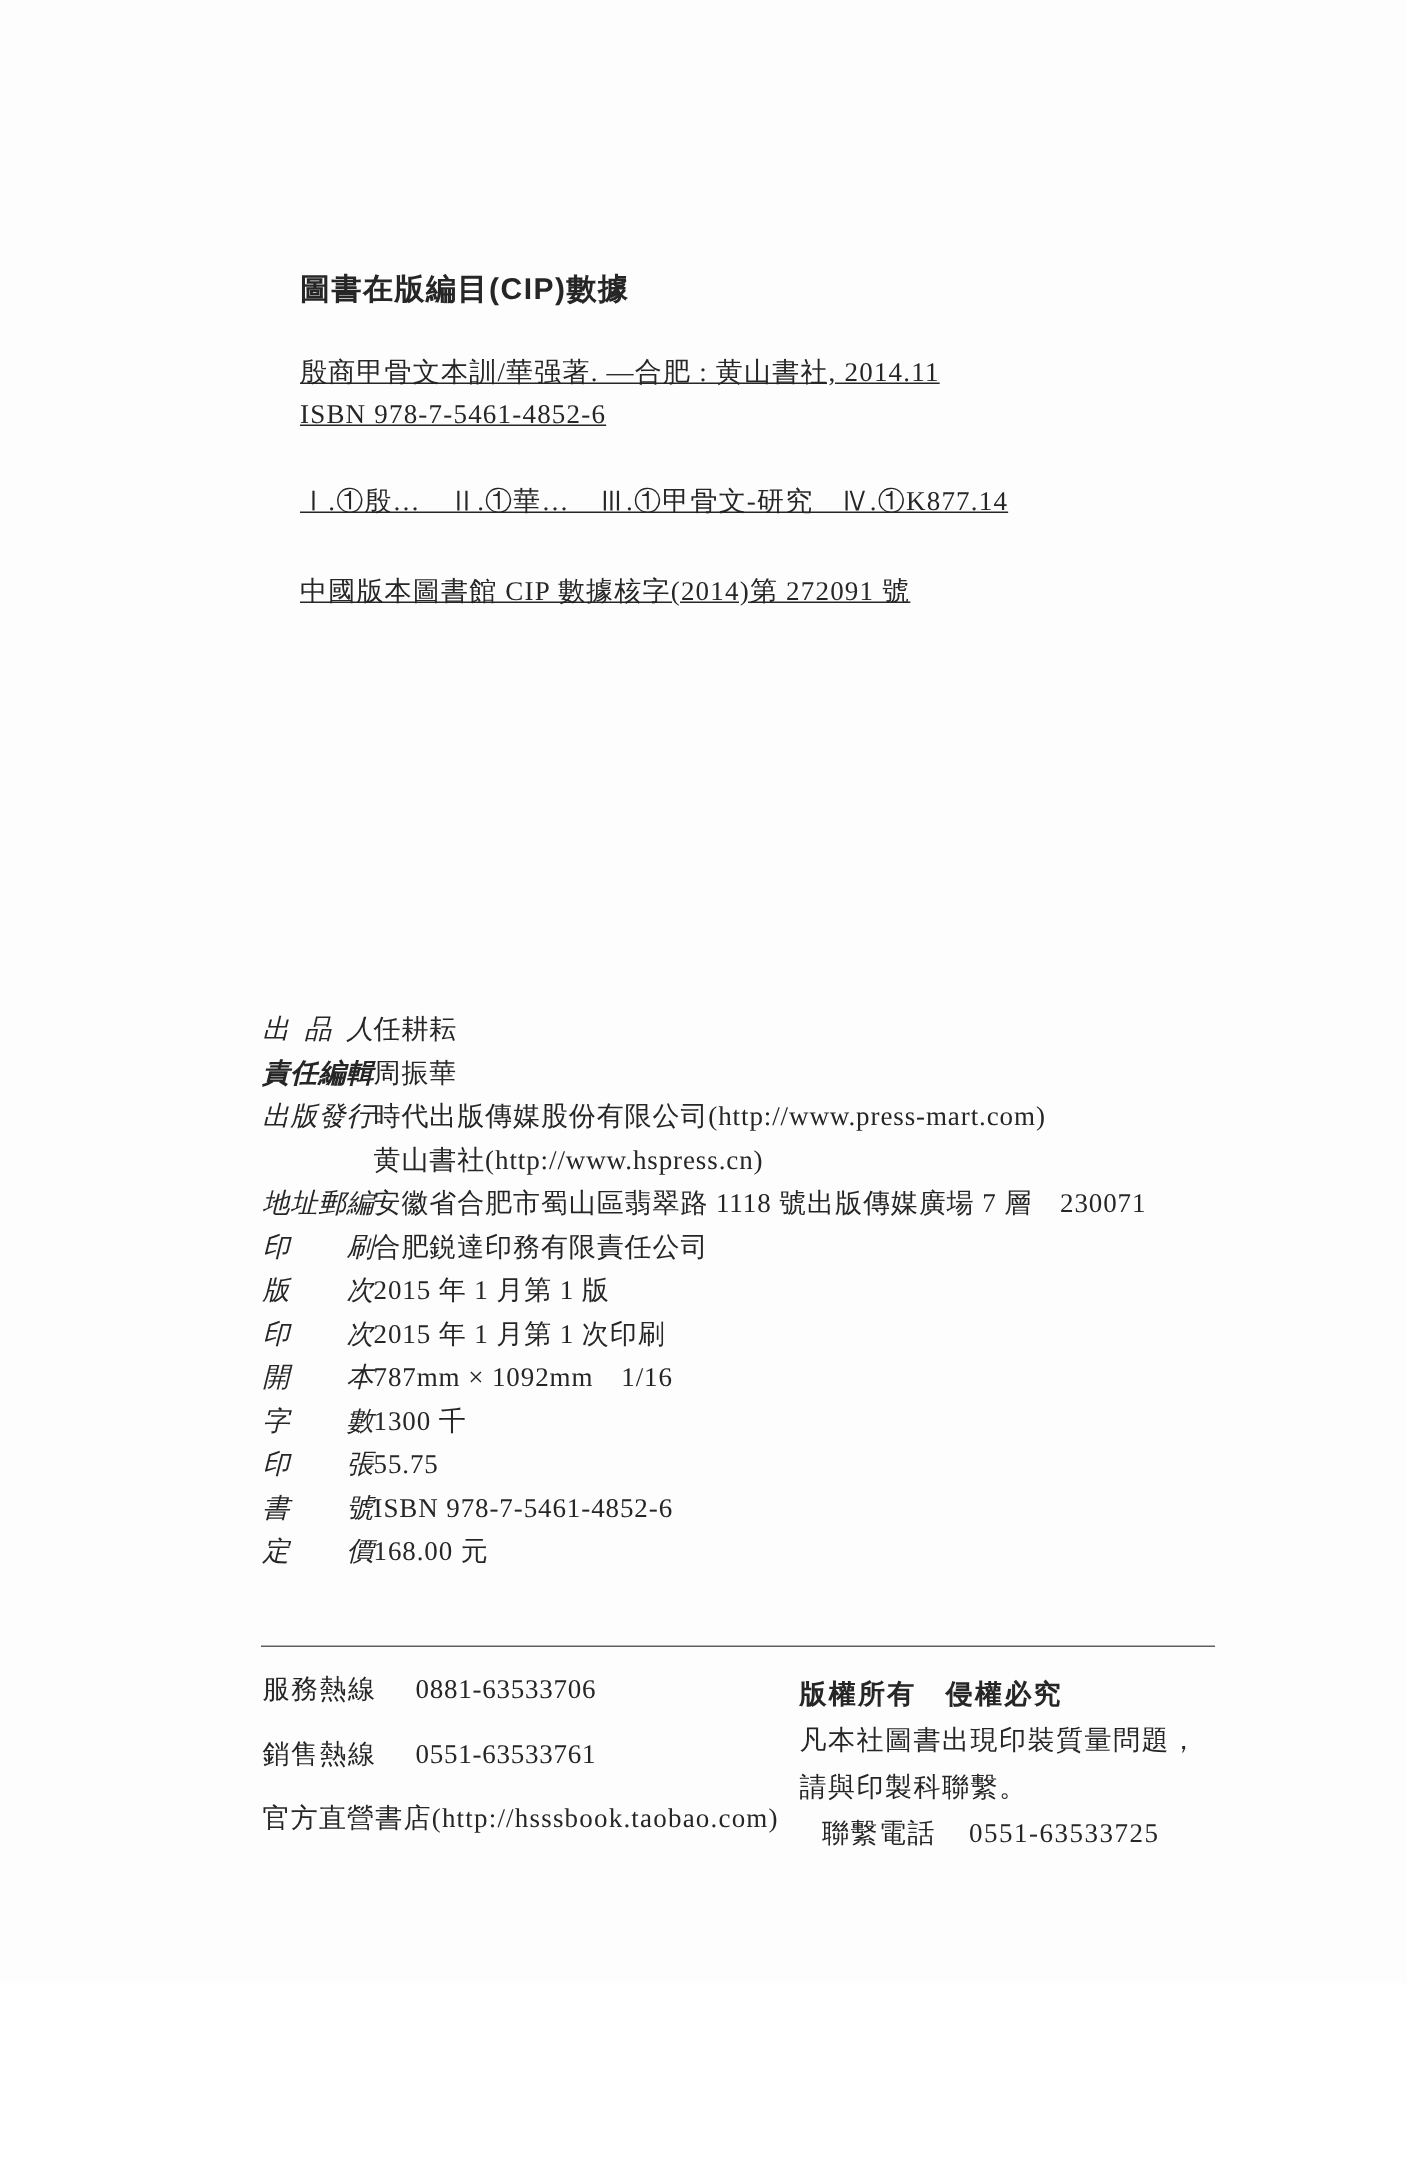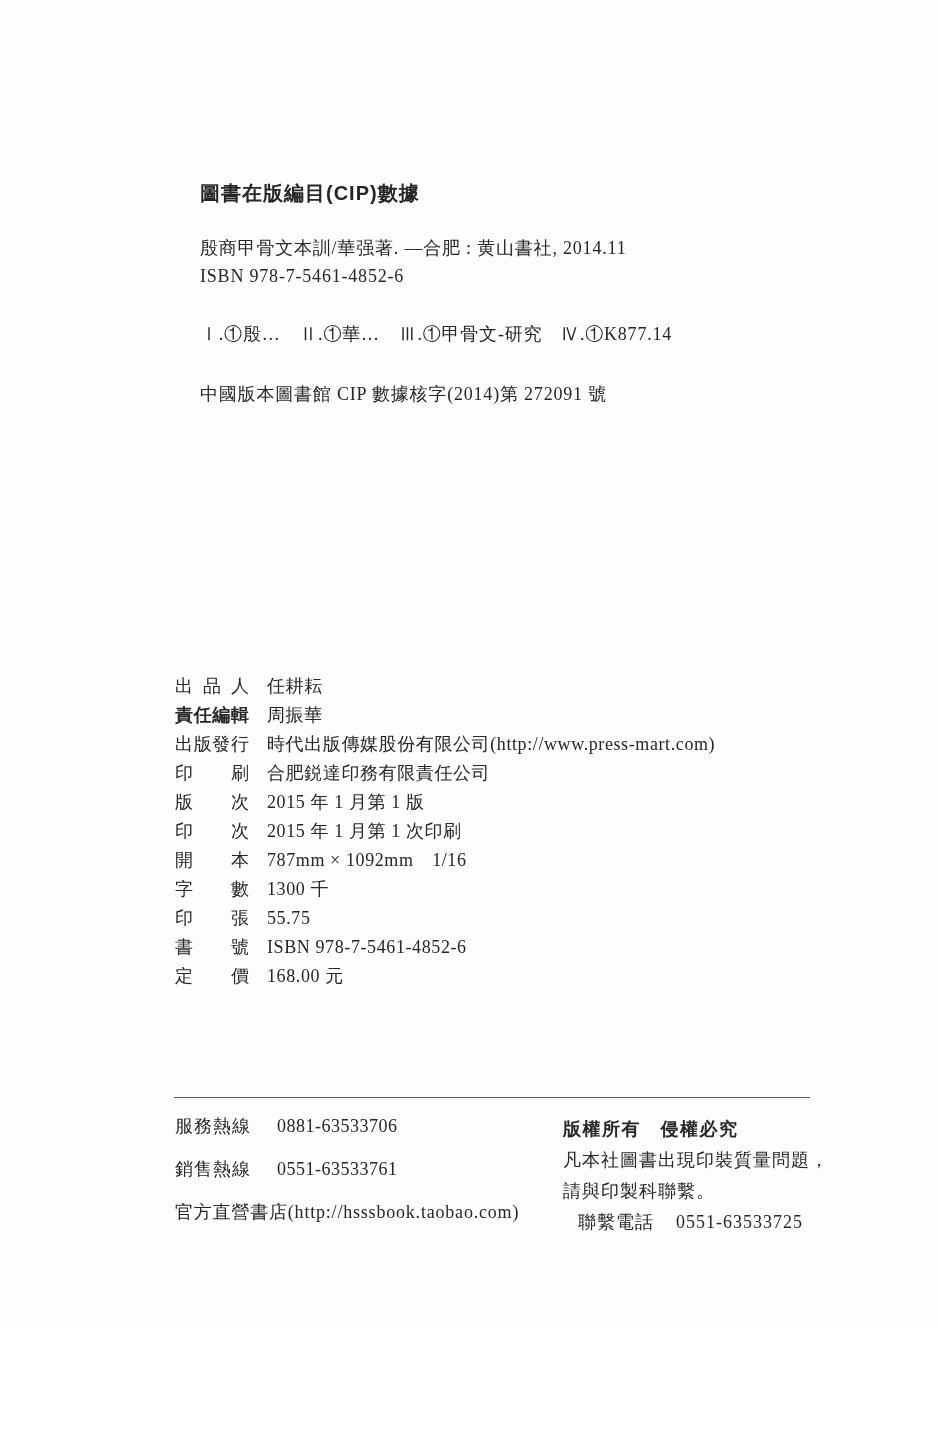--- a/index.html
+++ b/index.html
@@ -19,33 +19,33 @@
   
   .cip { position: absolute; left: 200px; top: 180px; width: 560px; }
   .cip-title {
     font-family: "Liberation Sans", sans-serif;
     font-weight: 700;
     font-size: 20px;
     letter-spacing: 1px;
     line-height: 26px;
     margin-bottom: 28px;
   }
-  .cip-line { font-size: 18px; line-height: 28px; letter-spacing: 0.8px; }
+  .cip-line { font-size: 18px; line-height: 28px; letter-spacing: 0.8px; text-decoration: underline; }
   .cip-class { margin-top: 30px; }
   .cip-registry { margin-top: 32px; }
 
   
   .imprint { position: absolute; left: 175px; top: 672px; width: 640px; }
   .imprint-row { display: flex; align-items: baseline; font-size: 18px; line-height: 29px; }
   .imprint-label {
     width: 74px; flex: 0 0 74px;
-    margin-right: 18px;
     text-align: justify;
     text-align-last: justify;
     letter-spacing: 0;
+    font-style: italic;
   }
   .imprint-label.bold {
     font-family: "Liberation Sans", sans-serif;
     font-weight: 700;
   }
   .imprint-value { letter-spacing: 0.6px; white-space: nowrap; }
 
   
   .divider {
     position: absolute; left: 174px; top: 1097px;
@@ -53,21 +53,21 @@
     border-top: 1px solid #606060;
   }
 
   
   .footer-left { position: absolute; left: 175px; top: 1112px; font-size: 18px; }
   .footer-left .f-row { display: flex; align-items: baseline; line-height: 28px; margin-bottom: 15px; }
   .footer-left .f-label { margin-right: 26px; letter-spacing: 1px; }
   .footer-left .f-value { letter-spacing: 0.5px; }
   .footer-left .f-store { line-height: 28px; letter-spacing: 0.8px; }
 
-  .footer-right { position: absolute; left: 563px; top: 1114px; font-size: 18px; width: 360px; }
+  .footer-right { position: absolute; left: 533px; top: 1114px; font-size: 18px; width: 360px; }
   .footer-right .f-line { line-height: 31px; letter-spacing: 1px; }
   .footer-right .f-copyright {
     font-family: "Liberation Sans", sans-serif;
     font-weight: 700;
     letter-spacing: 1.5px;
   }
   .footer-right .f-contact { display: flex; align-items: baseline; }
   .footer-right .f-contact-label { margin-right: 22px; margin-left: 15px; }
 </style>
 </head>
@@ -88,20 +88,28 @@
       <div class="imprint-label">出品人</div>
       <div class="imprint-value">任耕耘</div>
     </div>
     <div class="imprint-row">
       <div class="imprint-label bold">責任編輯</div>
       <div class="imprint-value">周振華</div>
     </div>
     <div class="imprint-row">
       <div class="imprint-label">出版發行</div>
       <div class="imprint-value">時代出版傳媒股份有限公司(http://www.press-mart.com)</div>
+    </div>
+    <div class="imprint-row">
+      <div class="imprint-label"></div>
+      <div class="imprint-value">黄山書社(http://www.hspress.cn)</div>
+    </div>
+    <div class="imprint-row">
+      <div class="imprint-label">地址郵編</div>
+      <div class="imprint-value">安徽省合肥市蜀山區翡翠路 1118 號出版傳媒廣場 7 層　230071</div>
     </div>
     <div class="imprint-row">
       <div class="imprint-label">印刷</div>
       <div class="imprint-value">合肥鋭達印務有限責任公司</div>
     </div>
     <div class="imprint-row">
       <div class="imprint-label">版次</div>
       <div class="imprint-value">2015 年 1 月第 1 版</div>
     </div>
     <div class="imprint-row">

